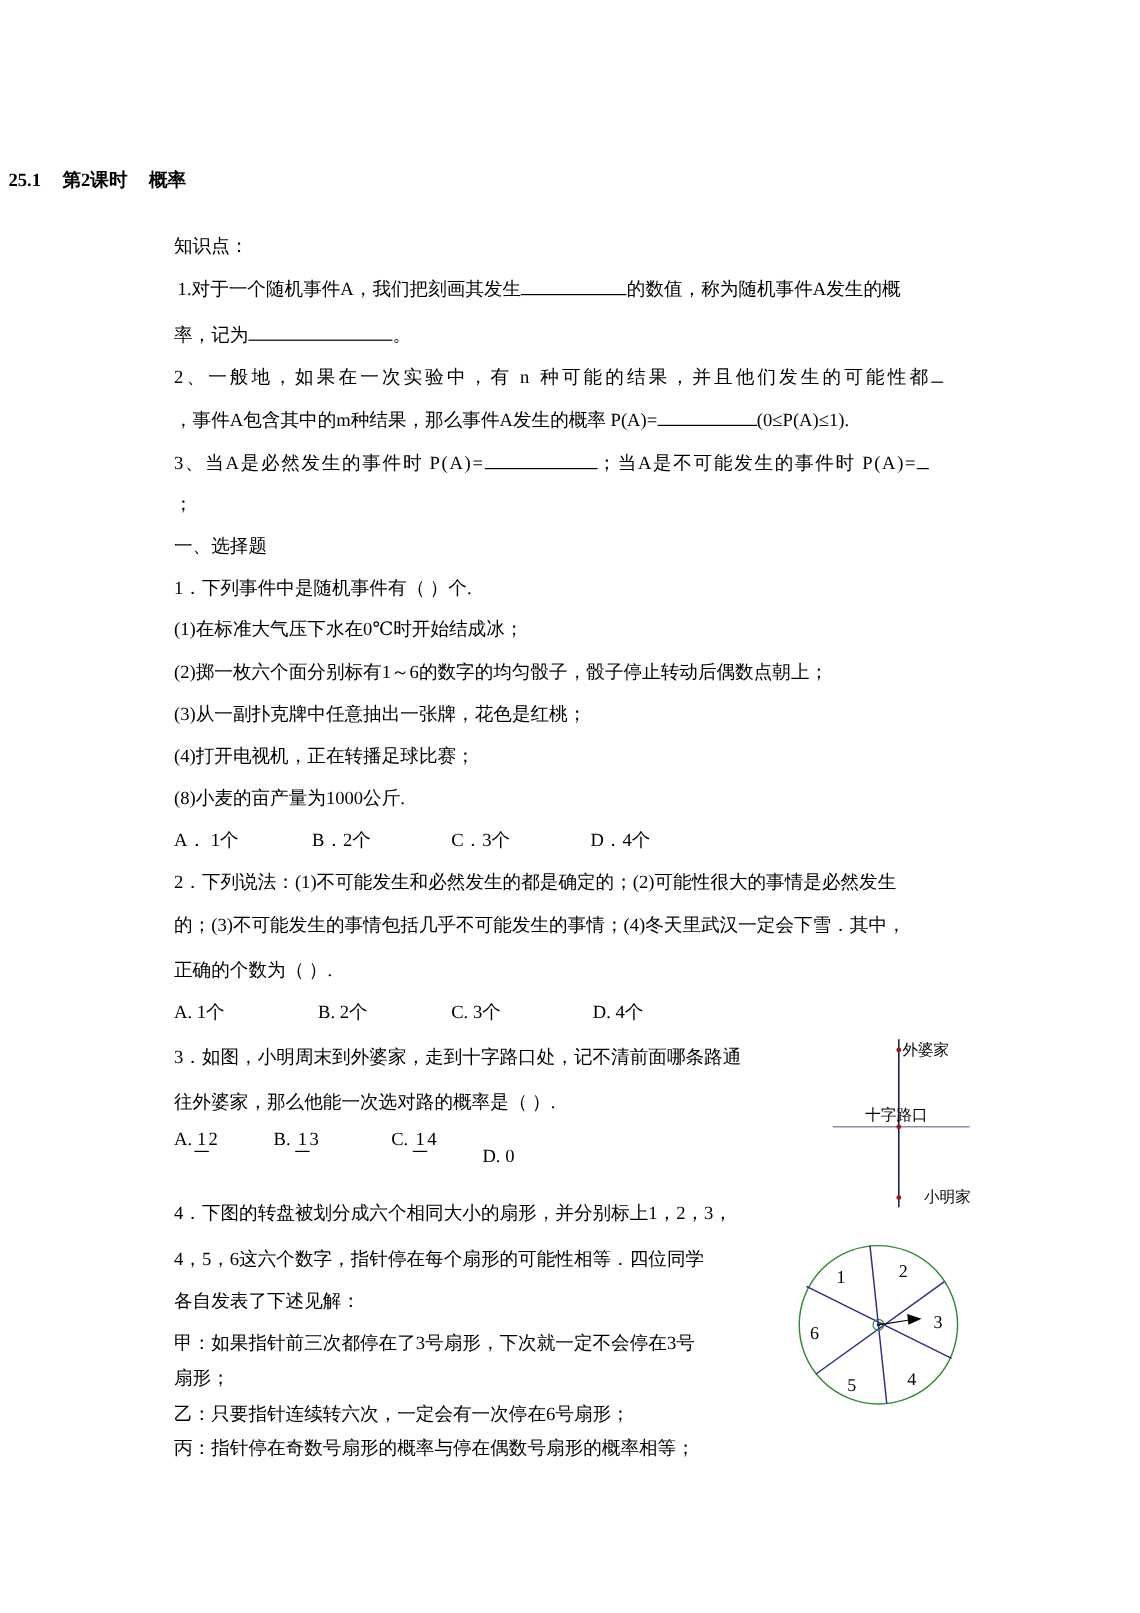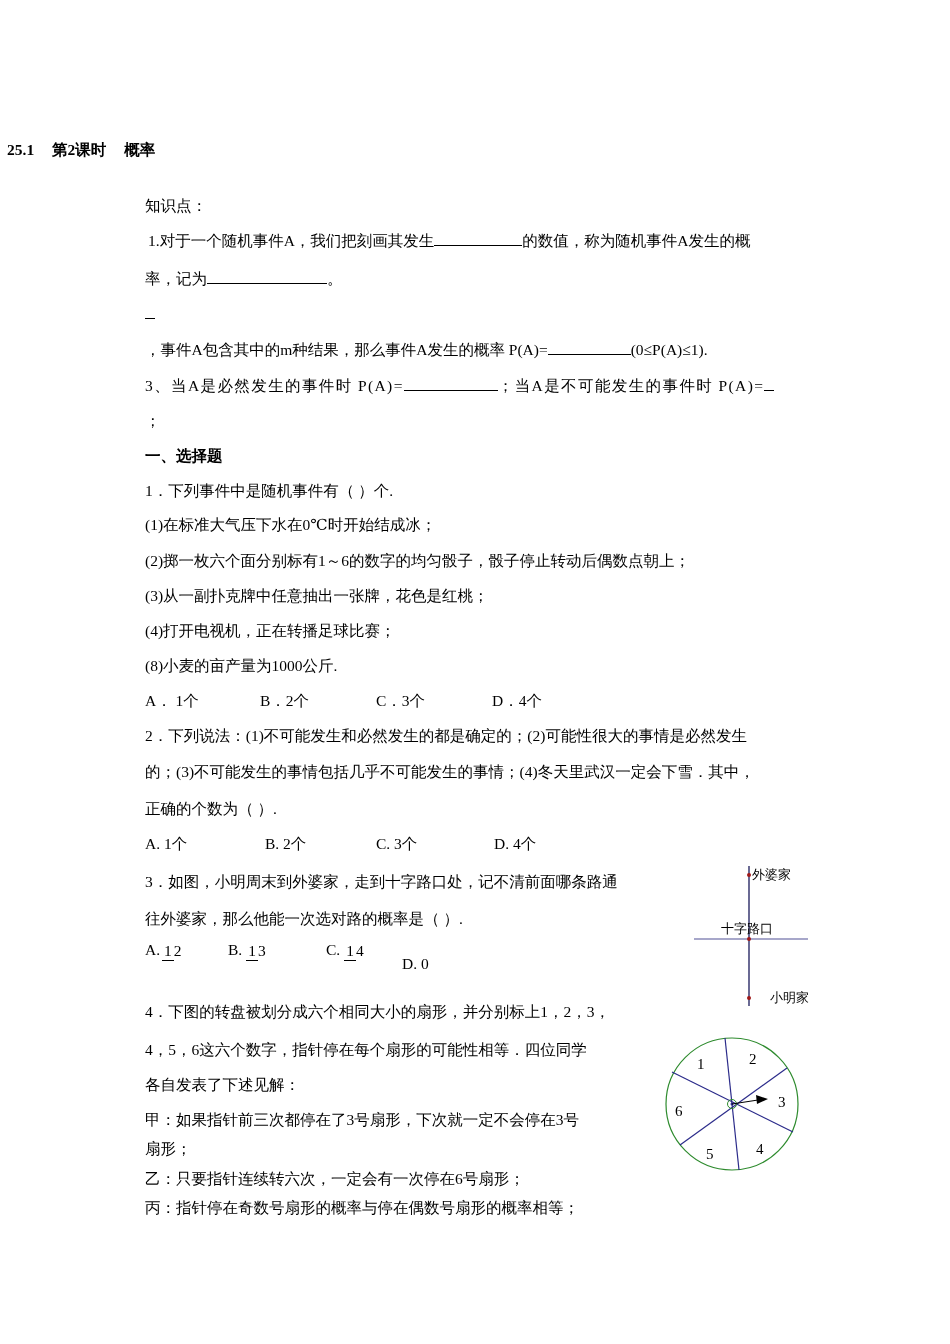--- a/index.html
+++ b/index.html
@@ -6,21 +6,21 @@
   body {
     width: 950px; height: 1344px; position: relative; overflow: hidden;
     font-family: "Liberation Serif", "DejaVu Serif", serif;
     color: #000; font-size: 15.5px;
   }
   .abs { position: absolute; white-space: nowrap; }
   .title { left: 0; width: 950px; top: 140px; font-weight: bold; font-size: 15.5px; }
   .title span { margin: 0 7px; }
   .line { position: absolute; left: 145px; white-space: nowrap; line-height: 20px; }
   .blank { display: inline-block; border-bottom: 1px solid #000; height: 15px; vertical-align: baseline; }
-  .bold { font-weight: bold; }
+  .bold { font-weight: normal; }
   .opts span { display: inline-block; }
   .frac { display: inline-flex; flex-direction: column; align-items: center; vertical-align: middle; line-height: 18px; margin-left: 4px; }
   .frac .num { border-bottom: 1px solid #000; padding: 0 2px; }
   .diagram-label { font-family: "DejaVu Sans", sans-serif; font-size: 13px; position: absolute; white-space: nowrap; }
   svg text { font-family: "Liberation Serif", serif; }
 </style>
 </head>
 <body>
 
 <div class="abs title">
@@ -32,21 +32,21 @@
 <div class="line" style="top:196px;">知识点：</div>
 
 <div class="line" style="top:230px; left:148px;">
   <span>1.对于一个随机事件A，我们把刻画其发生</span><span class="blank" style="width:88px;"></span><span>的数值，称为随机事件A发生的概</span>
 </div>
 <div class="line" style="top:268px;">
   <span>率，记为</span><span class="blank" style="width:120px;"></span><span>。</span>
 </div>
 
 <div class="line" style="top:303px; letter-spacing:2.6px;">
-  <span class="blank" style="width:10px;"></span>
+  <span>2、一般地，如果在一次实验中，有 n 种可能的结果，并且他们发生的可能性都</span><span class="blank" style="width:10px;"></span>
 </div>
 <div class="line" style="top:339px;">
   <span>，事件A包含其中的m种结果，那么事件A发生的概率 P(A)=</span><span class="blank" style="width:83px;"></span><span>(0≤P(A)≤1).</span>
 </div>
 <div class="line" style="top:375px; letter-spacing:1.4px;">
   <span>3、当A是必然发生的事件时 P(A)=</span><span class="blank" style="width:94px;"></span><span>；当A是不可能发生的事件时 P(A)=</span><span class="blank" style="width:10px;"></span>
 </div>
 <div class="line" style="top:411px;">；</div>
 
 <div class="line bold" style="top:446px;">一、选择题</div>

